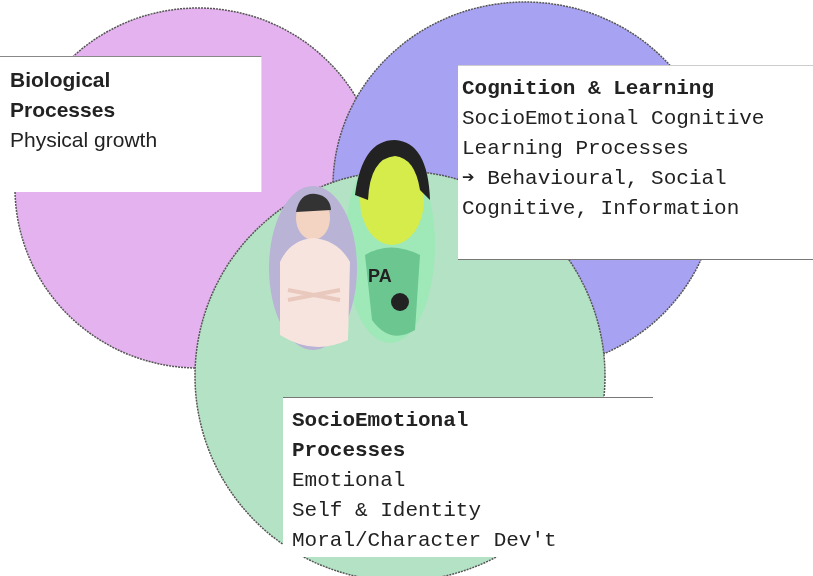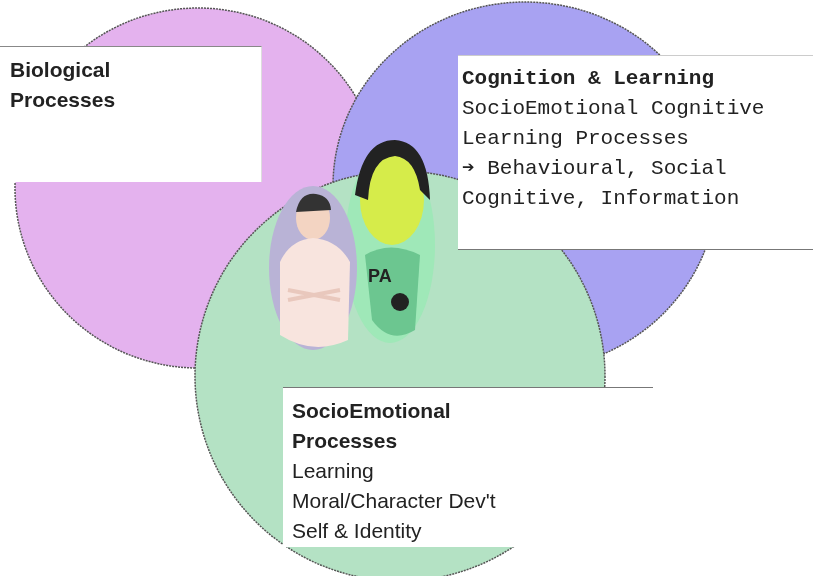--- a/index.html
+++ b/index.html
@@ -1,22 +1,22 @@
 <!DOCTYPE html>
 <html><head>
 <meta charset="utf-8">
 <style>
   html,body{margin:0;padding:0;background:#fff;}
   body{width:813px;height:576px;position:relative;overflow:hidden;font-family:"Liberation Sans",sans-serif;}
   svg.bg{position:absolute;left:0;top:0;}
-  .box{position:absolute;background:#fff;color:#222;font-size:21px;line-height:30px;box-sizing:border-box;}
+  .box{position:absolute;background:#fff;color:#222;font-size:21px;line-height:30px;box-sizing:border-box;margin-top:10px;}
   .box .h{font-weight:bold;}
   .b1{left:0;top:46px;width:262px;height:136px;padding:8px 0 0 10px;border-top:1px solid #888;border-right:1px solid #ddd;}
   .b2{left:458px;top:55px;width:388px;height:195px;padding:8px 0 0 4px;border:1px solid #777;border-left:none;border-top:1px solid #ccc;font-family:Liberation Mono, monospace;}
-  .b3{left:283px;top:387px;width:370px;height:160px;padding:8px 0 0 9px;border-top:1px solid #777;}
+  .b3{left:283px;top:387px;width:370px;height:160px;padding:8px 0 0 9px;border-top:1px solid #777;font-family:Liberation Mono, monospace;}
 </style>
 </head>
 <body>
 
 <svg class="bg" width="813" height="576">
   <ellipse cx="198" cy="188" rx="183" ry="180" fill="#e4b2ee" stroke="#555" stroke-width="1.5" stroke-dasharray="2 1"></ellipse>
   <ellipse cx="525" cy="186" rx="192" ry="184" fill="#a8a2f2" stroke="#555" stroke-width="1.5" stroke-dasharray="2 1"></ellipse>
   <ellipse cx="400" cy="376" rx="205" ry="205" fill="#b4e2c4" stroke="#555" stroke-width="1.5" stroke-dasharray="2 1"></ellipse>
   <g>
     <ellipse cx="390" cy="245" rx="45" ry="98" fill="#9fe8b8"></ellipse>
@@ -31,29 +31,30 @@
     <ellipse cx="313" cy="218" rx="17" ry="22" fill="#f3d4c2"></ellipse>
     <path d="M296 212 Q300 192 316 194 Q330 196 331 210 Z" fill="#333"></path>
     <path d="M280 262 Q290 240 313 238 Q338 240 350 262 L348 340 Q313 356 280 335 Z" fill="#f8e4de"></path>
     <path d="M288 290 L340 300 M288 300 L340 290" stroke="#e9c8bd" stroke-width="4"></path>
   </g>
 </svg>
 
 <div class="box b1">
   <div class="h">Biological</div>
   <div class="h">Processes</div>
+  <div>Physical growth</div>
 </div>
 
 <div class="box b2">
   <div class="h">Cognition &amp; Learning</div>
   <div>SocioEmotional Cognitive</div>
   <div>Learning Processes</div>
   <div>➔ Behavioural, Social</div>
   <div>Cognitive, Information</div>
 </div>
 
 <div class="box b3">
   <div class="h">SocioEmotional</div>
   <div class="h">Processes</div>
-  <div>Learning</div>
+  <div>Emotional</div>
+  <div>Self &amp; Identity</div>
   <div>Moral/Character Dev't</div>
-  <div>Self &amp; Identity</div>
 </div>
 
 </body></html>

